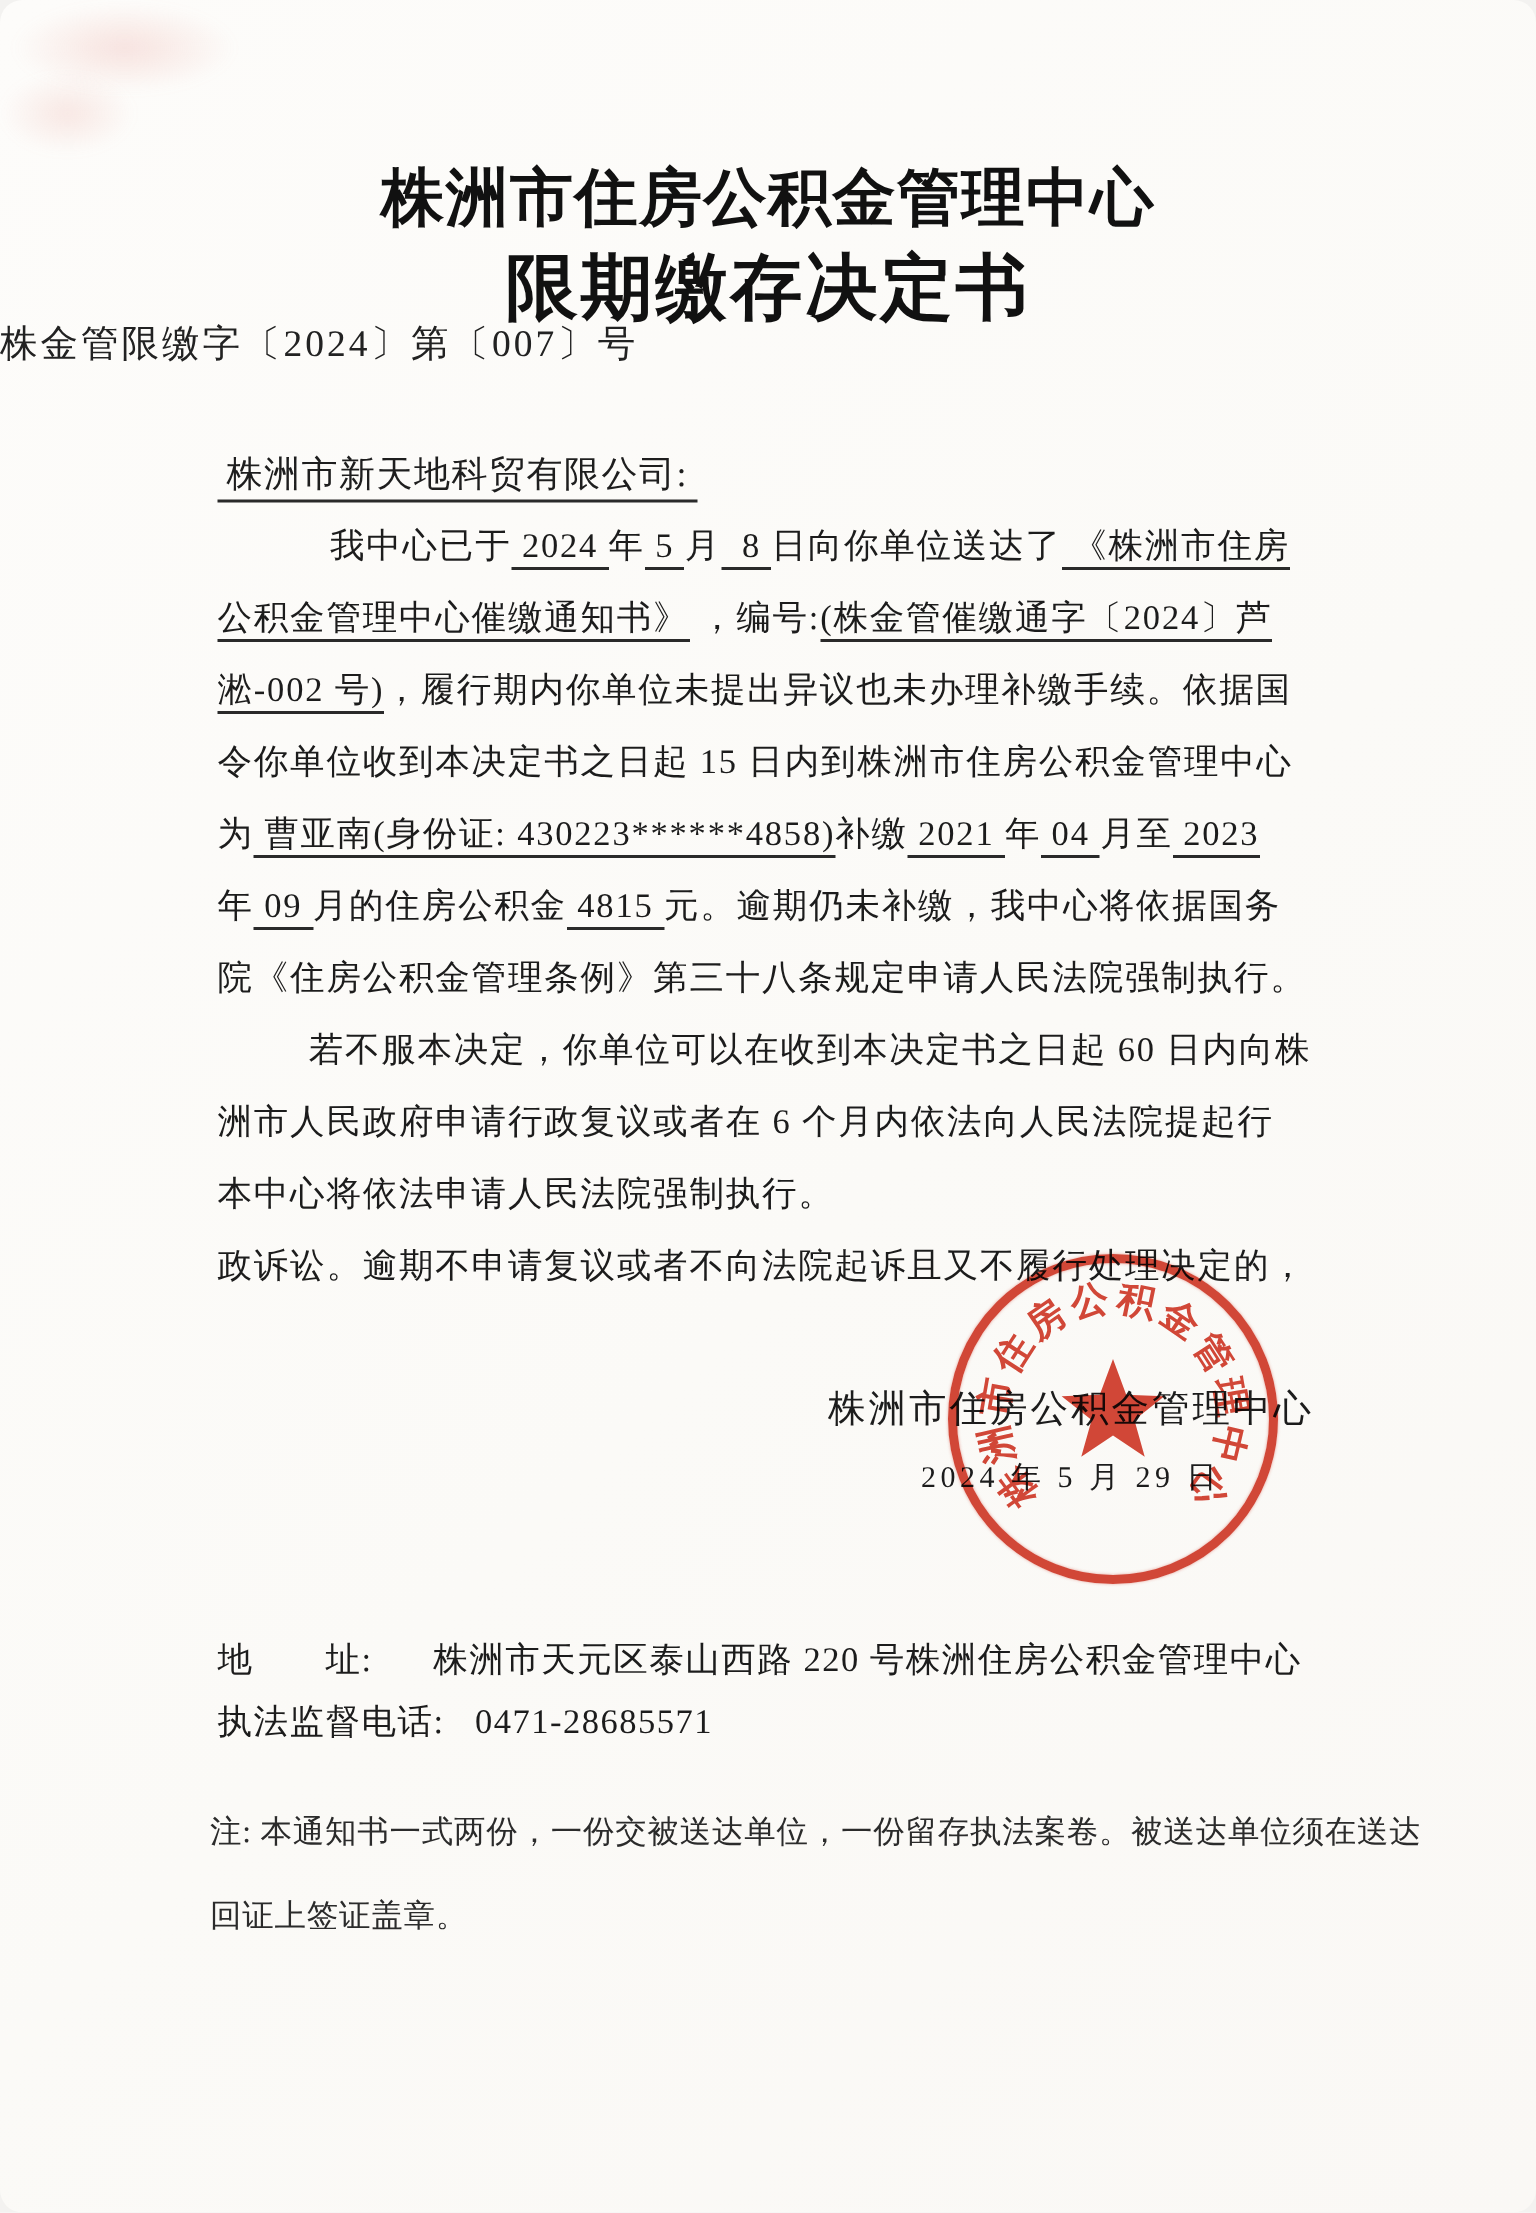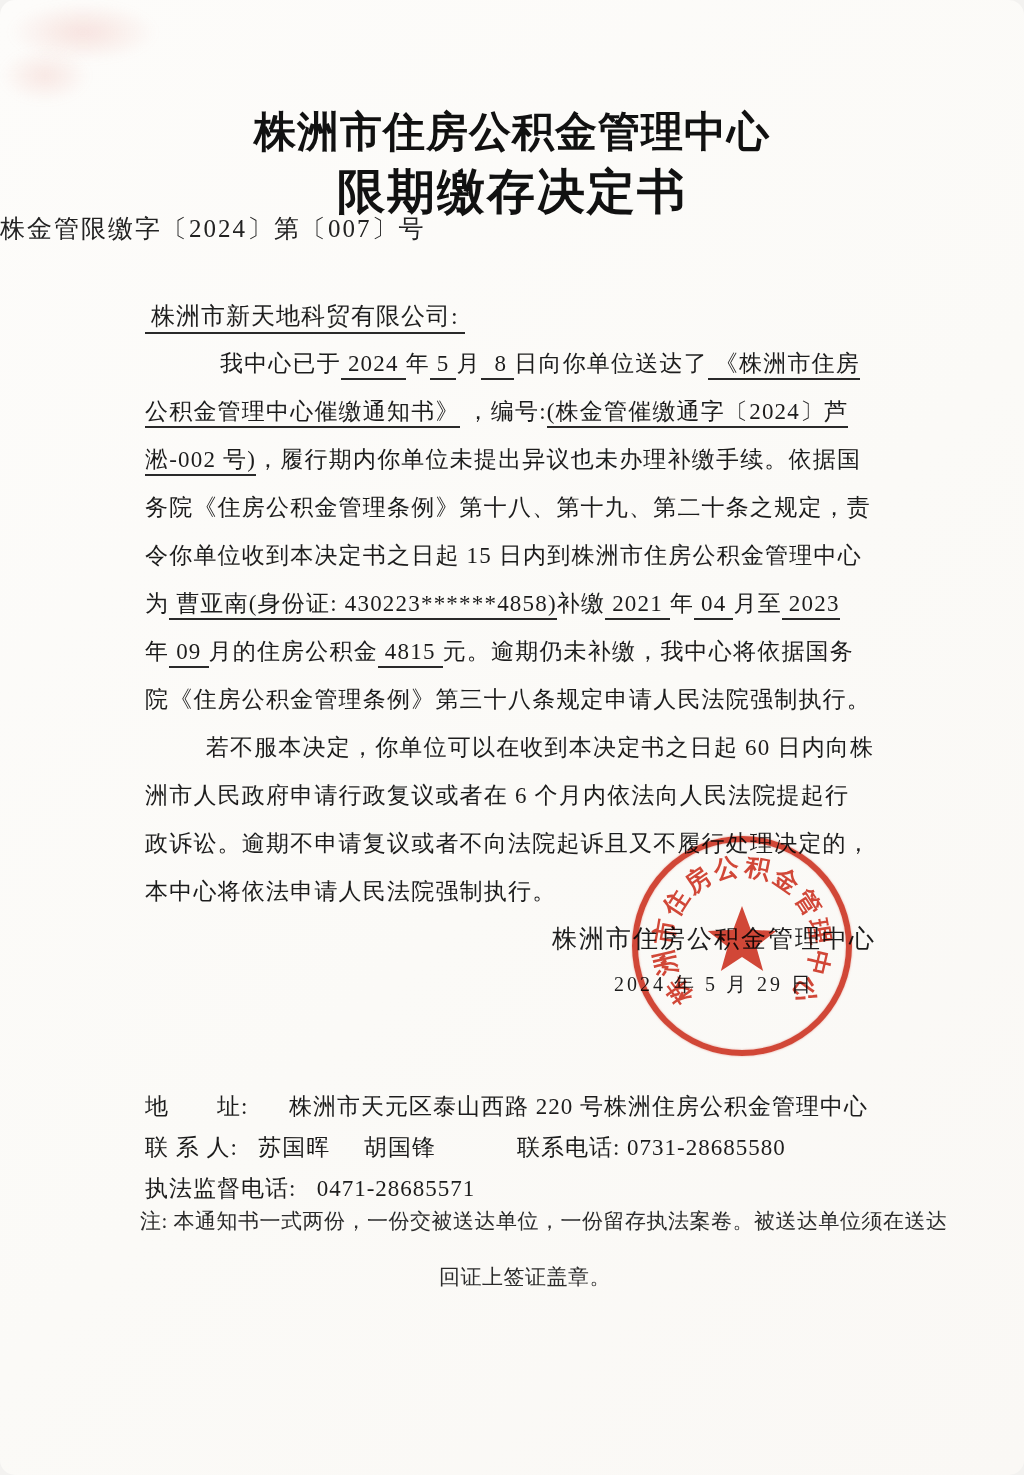--- a/index.html
+++ b/index.html
@@ -77,48 +77,47 @@
   .footer{
     position:absolute;left:145px;top:1086px;width:760px;
     font-size:23px;color:#1c1c1c;
   }
   .frow{height:41px;line-height:41px;white-space:pre;letter-spacing:1px;}
   .note{
     position:absolute;left:140px;top:1206px;width:770px;
     font-size:21px;color:#2b2b2b;letter-spacing:.5px;
   }
   .nline{white-space:pre;line-height:30px;}
-  .nline + .nline{margin-top:26px;text-align:center;}
+  .nline + .nline{margin-top:26px;}
 </style>
 </head>
 <body>
 
 <div class="page">
   <div class="bleed1"></div>
   <div class="bleed2"></div>
 
   <div class="title1">株洲市住房公积金管理中心</div>
   <div class="title2">限期缴存决定书</div>
   <div class="docnum">株金管限缴字〔2024〕第〔007〕号</div>
 
   <div class="addressee"><span class="u">株洲市新天地科贸有限公司:</span></div>
 
   <div class="bodyblock">
     <div class="bline ind"><span>我中心已于</span><span class="u"> 2024 </span><span>年</span><span class="u"> 5 </span><span>月</span><span class="u">  8 </span><span>日向你单位送达了</span><span class="u"> 《株洲市住房</span></div>
     <div class="bline"><span class="u">公积金管理中心催缴通知书》</span><span> ，编号:</span><span class="u">(株金管催缴通字〔2024〕芦</span></div>
     <div class="bline"><span class="u">淞-002 号)</span><span>，履行期内你单位未提出异议也未办理补缴手续。依据国</span></div>
-    <div class="bline"><span>务院《住房公积金管理条例》第十八、第十九、第二十条之规定，责</span></div>
     <div class="bline"><span>令你单位收到本决定书之日起 15 日内到株洲市住房公积金管理中心</span></div>
     <div class="bline"><span>为</span><span class="u"> 曹亚南(身份证: 430223******4858)</span><span>补缴</span><span class="u"> 2021 </span><span>年</span><span class="u"> 04 </span><span>月至</span><span class="u"> 2023</span></div>
     <div class="bline"><span>年</span><span class="u"> 09 </span><span>月的住房公积金</span><span class="u"> 4815 </span><span>元。逾期仍未补缴，我中心将依据国务</span></div>
     <div class="bline"><span>院《住房公积金管理条例》第三十八条规定申请人民法院强制执行。</span></div>
     <div class="bline ind">若不服本决定，你单位可以在收到本决定书之日起 60 日内向株</div>
     <div class="bline">洲市人民政府申请行政复议或者在 6 个月内依法向人民法院提起行</div>
+    <div class="bline">本中心将依法申请人民法院强制执行。</div>
     <div class="bline">政诉讼。逾期不申请复议或者不向法院起诉且又不履行处理决定的，</div>
-    <div class="bline">本中心将依法申请人民法院强制执行。</div>
   </div>
 
   <div class="signature">
     <div class="sig-org">株洲市住房公积金管理中心</div>
     <div class="sig-date">2024 年 5 月 29 日</div>
   </div>
 
   <div class="seal">
     <div class="seal-ring"></div>
     <div class="seal-arc">
@@ -135,21 +134,20 @@
         <span style="transform: rotate(103.091deg) translateY(-79px);">中</span>
         <span style="transform: rotate(126deg) translateY(-79px);">心</span>
       </div>
     <svg class="seal-star" width="84" height="84" viewBox="-42 -42 84 84">
       <polygon points="0,-36 8.82,-12.14 34.24,-11.12 14.27,4.64 21.16,29.12 0,15 -21.16,29.12 -14.27,4.64 -34.24,-11.12 -8.82,-12.14" fill="#d23a2a"></polygon>
     </svg>
   </div>
 
   <div class="footer">
     <div class="frow">地　　址:      株洲市天元区泰山西路 220 号株洲住房公积金管理中心</div>
-    <div class="frow">联 系 人:   苏国晖     胡国锋            联系电话: 0731-28685580</div>
     <div class="frow">执法监督电话:   0471-28685571</div>
   </div>
 
   <div class="note">
     <div class="nline">注: 本通知书一式两份，一份交被送达单位，一份留存执法案卷。被送达单位须在送达</div>
     <div class="nline">回证上签证盖章。</div>
   </div>
 </div>
 
 </body></html>

